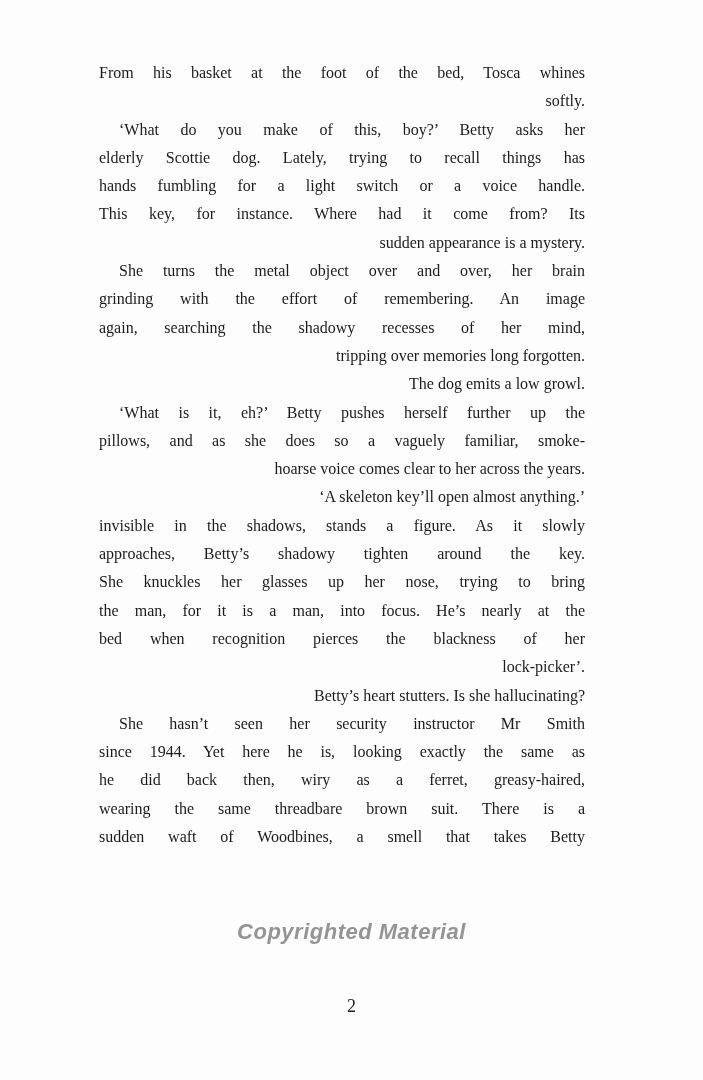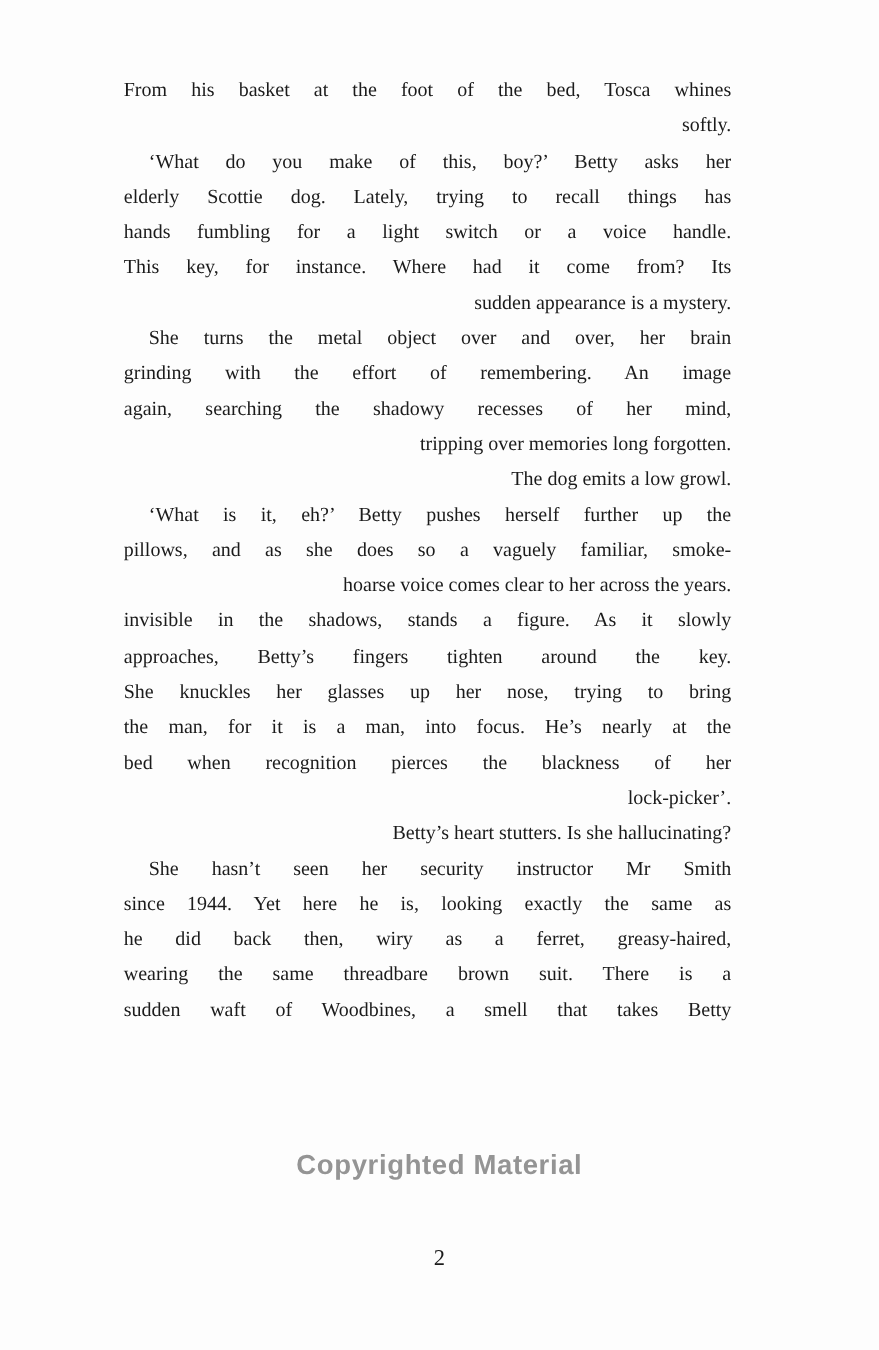--- a/index.html
+++ b/index.html
@@ -22,20 +22,21 @@
     left: 0;
     right: 0;
     text-align: center;
     font-family: "Liberation Sans", sans-serif;
     font-weight: bold;
     font-size: 22px;
     line-height: 22px;
     letter-spacing: 0.5px;
     color: #949494;
     z-index: 1;
+    font-style: italic;
   }
   .page-text {
     position: absolute;
     top: 59px;
     left: 99px;
     width: 486px;
     font-size: 16px;
     line-height: 28.3px;
     z-index: 2;
   }
@@ -77,22 +78,23 @@
       <div class="line j">This key, for instance. Where had it come from? Its</div>
       <div class="line">sudden appearance is a mystery.</div>
       <div class="line j ind">She turns the metal object over and over, her brain</div>
       <div class="line j">grinding with the effort of remembering. An image</div>
       <div class="line j">again, searching the shadowy recesses of her mind,</div>
       <div class="line">tripping over memories long forgotten.</div>
       <div class="line ind">The dog emits a low growl.</div>
       <div class="line j ind">‘What is it, eh?’ Betty pushes herself further up the</div>
       <div class="line j">pillows, and as she does so a vaguely familiar, smoke-</div>
       <div class="line">hoarse voice comes clear to her across the years.</div>
+      <div class="line ind">‘A skeleton key’ll open almost anything.’</div>
       <div class="line j">invisible in the shadows, stands a figure. As it slowly</div>
-      <div class="line j">approaches, Betty’s fingers tighten around the key.</div>
+      <div class="line j">approaches, Betty’s shadowy tighten around the key.</div>
       <div class="line j">She knuckles her glasses up her nose, trying to bring</div>
       <div class="line j">the man, for it is a man, into focus. He’s nearly at the</div>
       <div class="line j">bed when recognition pierces the blackness of her</div>
       <div class="line">lock-picker’.</div>
       <div class="line ind">Betty’s heart stutters. Is she hallucinating?</div>
       <div class="line j ind">She hasn’t seen her security instructor Mr Smith</div>
       <div class="line j">since 1944. Yet here he is, looking exactly the same as</div>
       <div class="line j">he did back then, wiry as a ferret, greasy-haired,</div>
       <div class="line j">wearing the same threadbare brown suit. There is a</div>
       <div class="line j">sudden waft of Woodbines, a smell that takes Betty</div>

